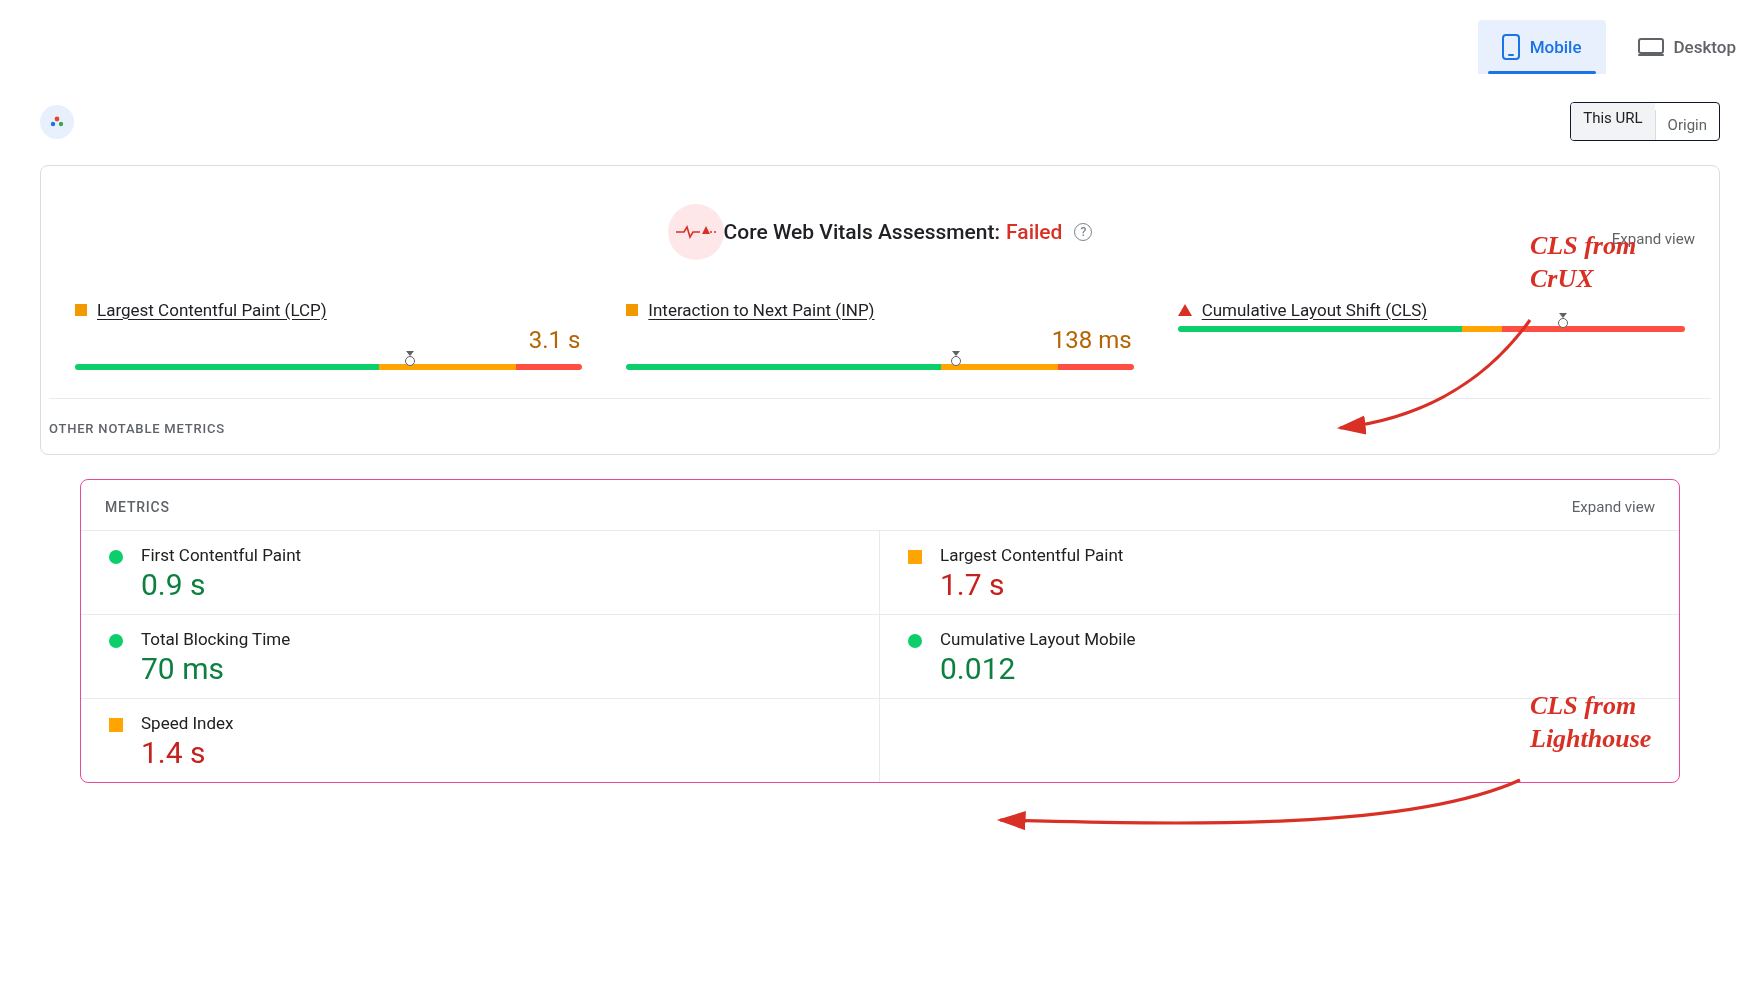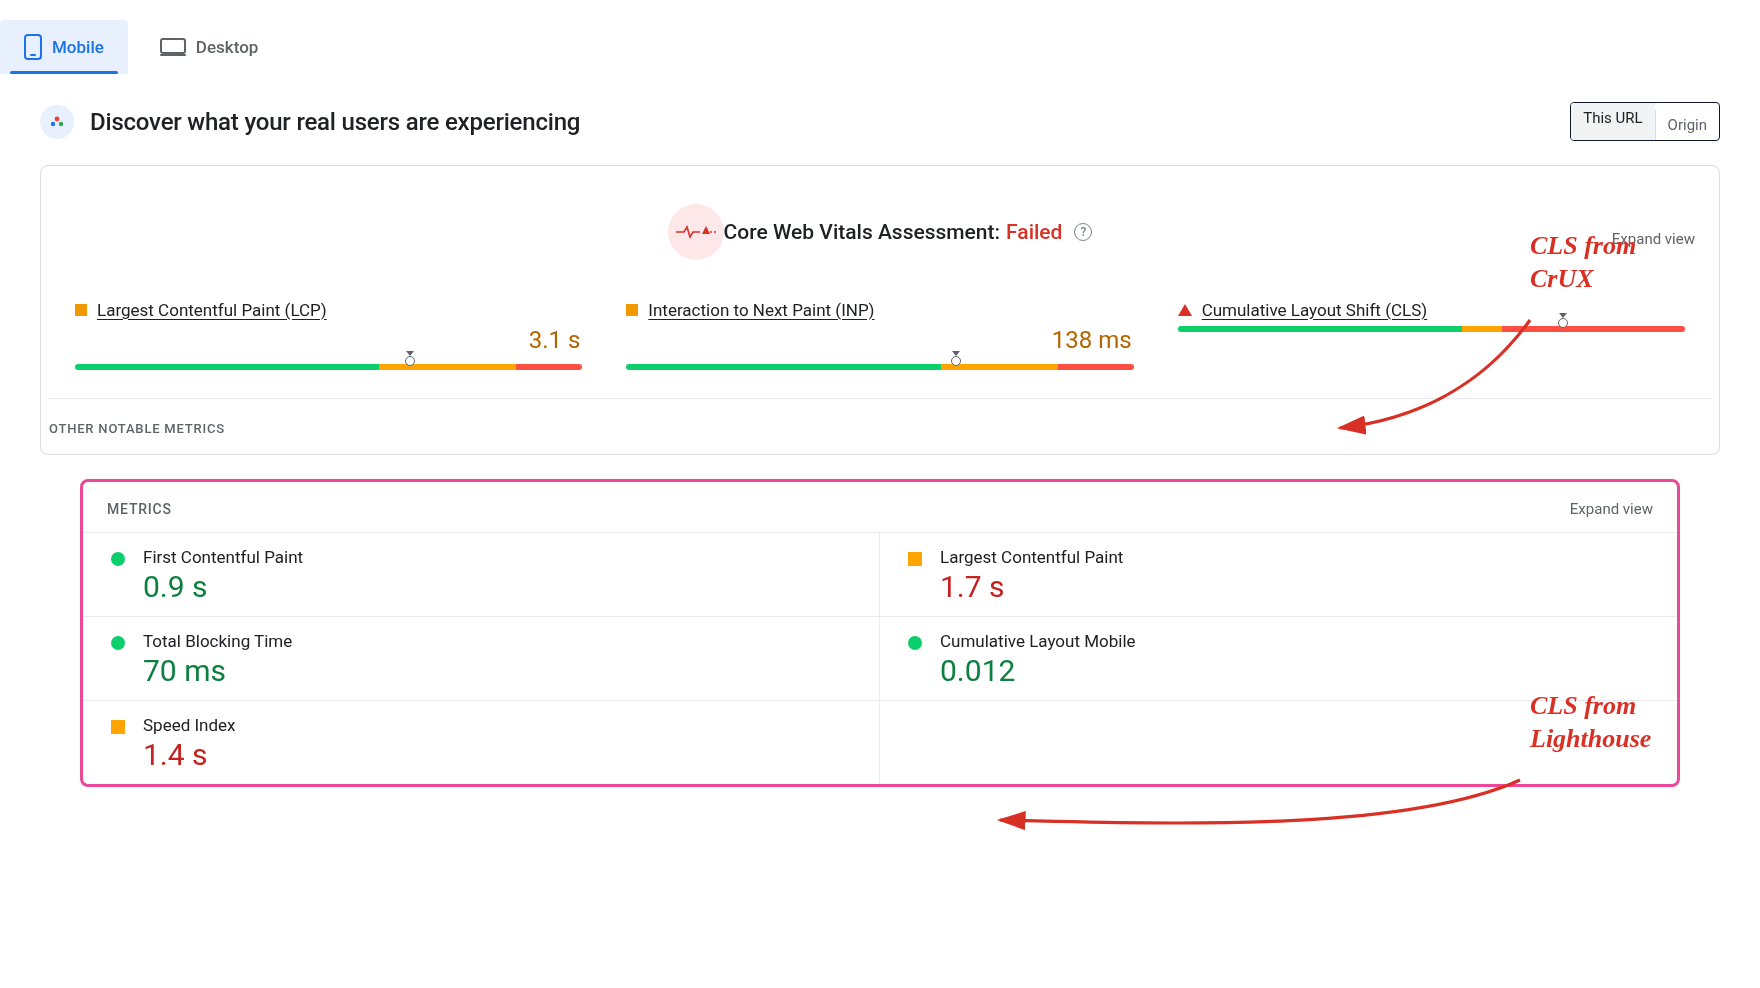--- a/index.html
+++ b/index.html
@@ -8,23 +8,24 @@
     background: #fff;
     color: #202124;
     width: 1760px;
     height: 988px;
     position: relative;
   }
 
   
   .tabs {
     display: flex;
-    justify-content: flex-start;
+    justify-content: flex-end;
     gap: 8px;
     padding: 20px 0 10px 0;
+    margin-left: 17px;
   }
   .tab {
     display: flex;
     align-items: center;
     gap: 10px;
     padding: 14px 24px;
     font-size: 17px;
     font-weight: 500;
     color: #5f6368;
     cursor: pointer;
@@ -148,21 +149,21 @@
   .divider { height: 1px; background: #e8eaed; margin: 0 8px; }
 
   .other-label {
     padding: 22px 34px 18px 8px;
     font-size: 13px; letter-spacing: 0.8px; color: #5f6368; font-weight: 500;
   }
 
   
   .lh-card {
     margin: 24px 80px 0 80px;
-    border: 3px solid #ec4899;
+    border: 1px solid #ec4899;
     border-radius: 8px;
     background: #fff;
     padding: 0;
   }
   .lh-head { display: flex; justify-content: space-between; align-items: center; padding: 18px 24px 14px 24px; border-bottom: 1px solid #e8eaed; }
   .lh-title { font-size: 14px; letter-spacing: 0.8px; color: #5f6368; font-weight: 500; }
   .lh-expand { font-size: 15px; color: #5f6368; cursor: pointer; }
   .lh-grid { display: grid; grid-template-columns: 1fr 1fr; }
   .lh-cell { padding: 14px 28px 12px 28px; border-bottom: 1px solid #e8eaed; display: flex; gap: 18px; align-items: flex-start; }
   .lh-cell:nth-child(odd) { border-right: 1px solid #e8eaed; }
@@ -216,21 +217,20 @@
 
 <div class="heading-row">
   <div class="heading-left">
     <div class="heading-icon">
       <svg width="20" height="20" viewBox="0 0 20 20">
         <circle cx="6" cy="12" r="2.2" fill="#1a73e8"></circle>
         <circle cx="10" cy="7" r="2.4" fill="#ea4335"></circle>
         <circle cx="14" cy="12" r="2.2" fill="#34a853"></circle>
       </svg>
     </div>
-    <div class="heading-text">Discover what your real users are experiencing</div>
   </div>
   <div class="seg">
     <div class="seg-item selected">This URL</div>
     <div class="seg-item">Origin</div>
   </div>
 </div>
 
 <div class="card">
   <div class="assess-row">
     <div class="assess-center">

